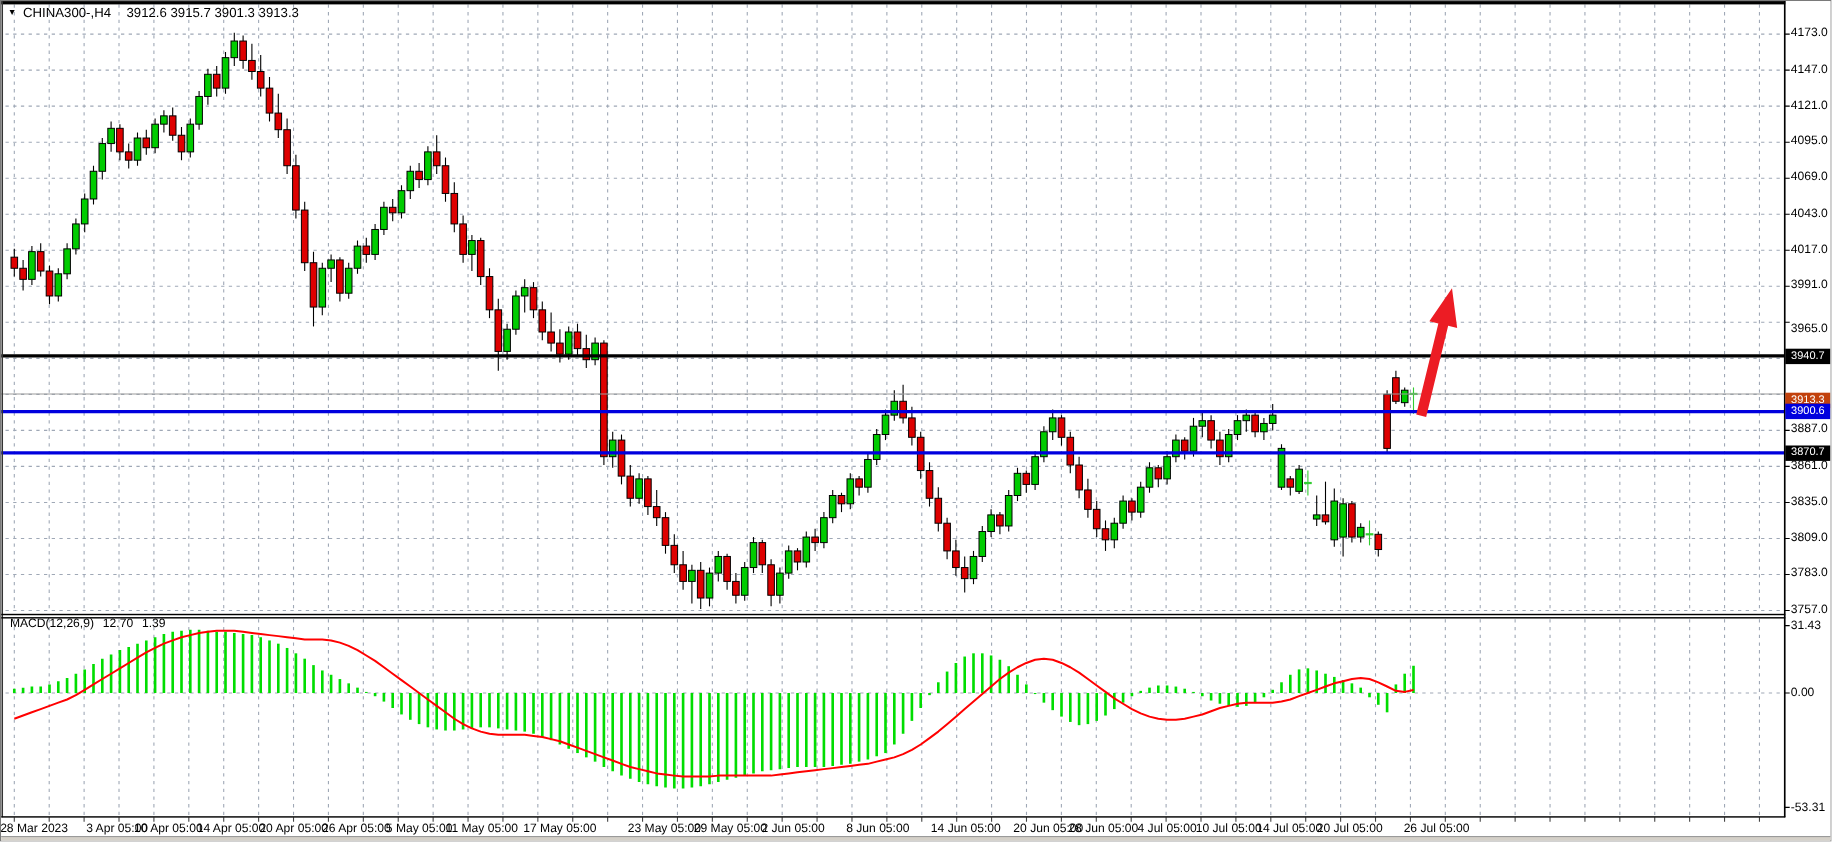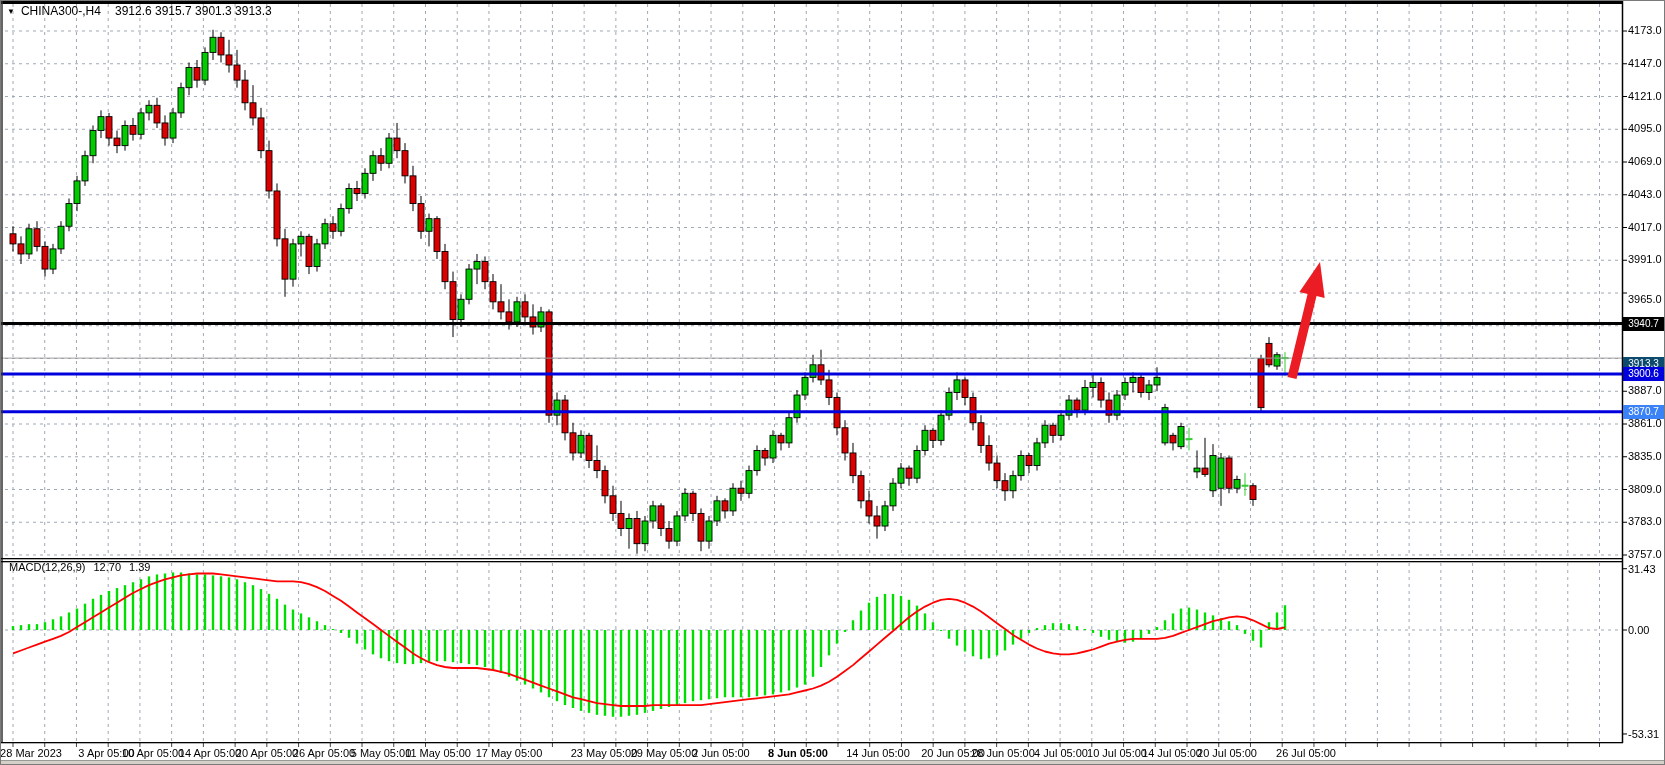--- a/index.html
+++ b/index.html
@@ -741,38 +741,38 @@
       <div class="axis-label" style="top: 514.25px;">3783.0</div>
       <div class="axis-label" style="top: 547px;">3757.0</div>
     </div>
   <div id="macd-labels">
       <div class="axis-label" style="top: 561.712px;">31.43</div>
       <div class="axis-label" style="top: 623px;">0.00</div>
       <div class="axis-label" style="top: 726.955px;">-53.31</div>
     </div>
   <div id="badges">
       <div class="badge" style="top: 315.609px; background: rgb(0, 0, 0);">3940.7</div>
-      <div class="badge" style="top: 356px; background: #0c4a6e;">3913.3</div>
+      <div class="badge" style="top: 356px; background: #c2410c;">3913.3</div>
       <div class="badge" style="top: 366.119px; background: rgb(0, 0, 222);">3900.6</div>
-      <div class="badge" style="top: 403.782px; background: #3b82f6;">3870.7</div>
+      <div class="badge" style="top: 403.782px; background: #000000;">3870.7</div>
     </div>
   <div id="date-labels">
       <div class="date-label" style="left: 30px; text-align: center;">28 Mar 2023</div>
       <div class="date-label" style="left: 88px; padding-left: 35px;">3 Apr 05:00</div>
       <div class="date-label" style="left: 152px;">10 Apr 05:00</div>
       <div class="date-label" style="left: 209px;">14 Apr 05:00</div>
       <div class="date-label" style="left: 266px;">20 Apr 05:00</div>
       <div class="date-label" style="left: 323px;">26 Apr 05:00</div>
       <div class="date-label" style="left: 380px;">5 May 05:00</div>
       <div class="date-label" style="left: 437px;">11 May 05:00</div>
       <div class="date-label" style="left: 508px;">17 May 05:00</div>
       <div class="date-label" style="left: 603px;">23 May 05:00</div>
       <div class="date-label" style="left: 663px;">29 May 05:00</div>
       <div class="date-label" style="left: 720px;">2 Jun 05:00</div>
-      <div class="date-label" style="left: 797px; font-weight: bold;">8 Jun 05:00</div>
+      <div class="date-label" style="left: 797px;">8 Jun 05:00</div>
       <div class="date-label" style="left: 877px;">14 Jun 05:00</div>
       <div class="date-label" style="left: 952px;">20 Jun 05:00</div>
       <div class="date-label" style="left: 1002px;">28 Jun 05:00</div>
       <div class="date-label" style="left: 1060px;">4 Jul 05:00</div>
       <div class="date-label" style="left: 1116px;">10 Jul 05:00</div>
       <div class="date-label" style="left: 1171px;">14 Jul 05:00</div>
       <div class="date-label" style="left: 1226px;">20 Jul 05:00</div>
       <div class="date-label" style="left: 1283px; padding-left: 44px;">26 Jul 05:00</div>
     </div>
 

